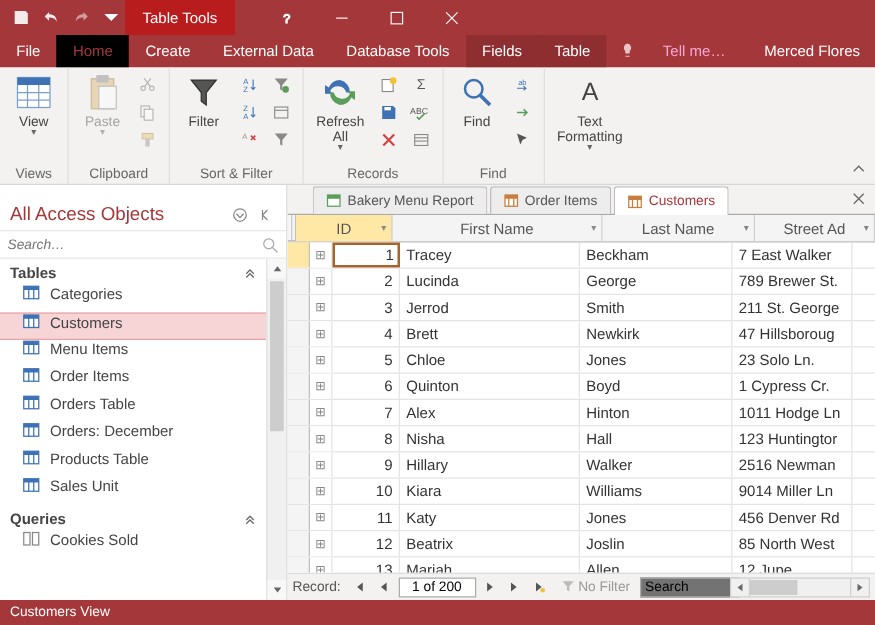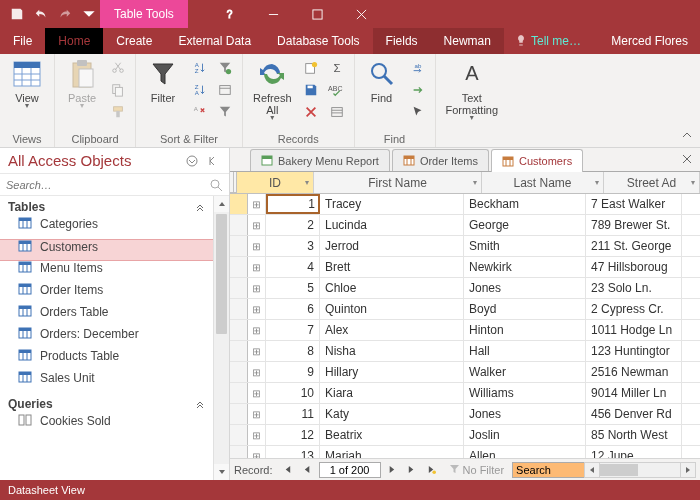--- a/index.html
+++ b/index.html
@@ -2,48 +2,48 @@
 <html><head>
 <meta charset="utf-8">
 <style>
 * { box-sizing: border-box; margin: 0; padding: 0; font-family: "Segoe UI", sans-serif; }
 body { width: 700px; height: 500px; overflow: hidden; background: #fff; font-size: 12px; color: #444; }
 .titlebar { height: 28px; background: #a4373a; display: flex; align-items: center; color: #fff; }
 .qat { display: flex; align-items: center; gap: 2px; padding-left: 6px; }
 .qat-btn { width: 22px; height: 22px; display: flex; align-items: center; justify-content: center; cursor: pointer; }
 .qat-btn svg { width: 14px; height: 14px; fill: #fff; }
 .title-text { flex: 1; text-align: center; font-size: 12px; white-space: nowrap; overflow: hidden; }
-.context-tab { background: #ec4899; padding: 0 14px; height: 28px; line-height: 28px; font-size: 12px; }
+.context-tab { background: #b91c1c; padding: 0 14px; height: 28px; line-height: 28px; font-size: 12px; }
 .win-controls { display: flex; }
 .win-btn { width: 44px; height: 28px; display: flex; align-items: center; justify-content: center; cursor: pointer; }
 .win-btn svg { width: 11px; height: 11px; stroke: #fff; fill: none; stroke-width: 1; }
 .menubar { height: 26px; background: #a4373a; display: flex; align-items: stretch; color: #fff; font-size: 12px; }
 .menu-item { padding: 0 13px; display: flex; align-items: center; cursor: pointer; }
 .menu-item.active { background: #000000; color: #a4373a; }
 .menu-item.context { background: #8e2e30; }
-.tellme { display: flex; align-items: center; gap: 3px; padding: 0 10px; color: #5eead4; justify-content: flex-end; }
+.tellme { display: flex; align-items: center; gap: 21px; padding: 0 10px; color: #f9a8d4; justify-content: flex-end; }
 .tellme svg { width: 14px; height: 14px; fill: #e8c5c6; }
 .user { padding: 0 12px; display: flex; align-items: center; color: #fff; }
 .ribbon { height: 94px; background: #f3f2f1; border-bottom: 1px solid #d6d6d6; display: flex; position: relative; }
 .rgroup { border-right: 1px solid #e1dfdd; padding: 2px 6px 0; display: flex; flex-direction: column; }
 .rgroup-body { flex: 1; display: flex; align-items: flex-start; gap: 4px; }
 .rgroup-label { text-align: center; font-size: 11px; color: #666; padding: 2px 0; }
 .rbtn-lg { display: flex; flex-direction: column; align-items: center; gap: 2px; padding: 2px 4px; cursor: pointer; min-width: 42px; }
 .rbtn-lg .ico { width: 32px; height: 32px; display: flex; align-items: center; justify-content: center; }
 .rbtn-lg .lbl { font-size: 11px; text-align: center; line-height: 1.1; }
 .rbtn-lg.disabled { opacity: 0.45; }
 .rcol { display: flex; flex-direction: column; gap: 2px; padding-top: 2px; }
 .rbtn-sm { width: 22px; height: 20px; display: flex; align-items: center; justify-content: center; cursor: pointer; }
 .rbtn-sm.disabled { opacity: 0.4; }
 .rbtn-sm svg { width: 14px; height: 14px; }
 .dd { font-size: 8px; color: #666; margin-top: -2px; }
 .ribbon-collapse { position: absolute; right: 4px; bottom: 2px; width: 18px; height: 18px; display: flex; align-items: center; justify-content: center; cursor: pointer; }
 .workspace { display: flex; height: 332px; }
 .navpane { width: 230px; border-right: 1px solid #d6d6d6; display: flex; flex-direction: column; background: #fff; }
-.nav-header { height: 26px; display: flex; align-items: center; padding: 0 8px; border-bottom: 1px solid #e8e8e8; }
+.nav-header { height: 26px; display: flex; align-items: center; padding: 0 8px; border-bottom: 1px solid #e8e8e8; margin-top: 11px; }
 .nav-title { flex: 1; font-size: 15px; color: #a4373a; }
 .nav-hdr-btn { width: 18px; height: 18px; display: flex; align-items: center; justify-content: center; cursor: pointer; margin-left: 2px; }
 .nav-search { height: 22px; display: flex; align-items: center; border-bottom: 1px solid #e8e8e8; padding: 0 6px; }
 .nav-search input { border: none; outline: none; flex: 1; font-size: 11px; font-style: italic; color: #888; background: transparent; }
 .nav-search-ico { width: 14px; height: 14px; }
 .nav-body { flex: 1; overflow: hidden; position: relative; }
 .nav-scroll { position: absolute; right: 0; top: 0; bottom: 0; width: 16px; background: #f0f0f0; border-left: 1px solid #e0e0e0; }
 .nav-scroll-btn { height: 16px; display: flex; align-items: center; justify-content: center; background: #f8f8f8; cursor: pointer; }
 .nav-scroll-btn svg { width: 8px; height: 8px; fill: #666; }
 .nav-thumb { position: absolute; left: 2px; right: 2px; top: 18px; height: 120px; background: #cdcdcd; border-radius: 1px; }
@@ -71,21 +71,21 @@
 .rowsel { width: 18px; background: #f4f4f4; border-right: 1px solid #c0c0c0; }
 .rowsel.hdr { border-bottom: 1px solid #c0c0c0; }
 .rowsel.active { background: #ffe8a6; }
 .rowexp { width: 18px; background: #fff; border-right: 1px solid #e4e4e4; display: flex; align-items: center; justify-content: center; font-size: 10px; color: #888; }
 .grow.sel .gcell.id { background: #fff; border: 2px solid #a8632a; padding: 0 3px; }
 .recnav { height: 22px; background: #f3f2f1; border-top: 1px solid #d6d6d6; display: flex; align-items: center; font-size: 11px; color: #555; padding-left: 4px; gap: 2px; }
 .recbtn { width: 18px; height: 18px; display: flex; align-items: center; justify-content: center; cursor: pointer; border: 1px solid transparent; }
 .recbtn svg { width: 9px; height: 9px; fill: #555; }
 .recinput { width: 62px; height: 16px; border: 1px solid #ababab; font-size: 11px; text-align: center; background: #fff; }
 .nofilter { display: flex; align-items: center; gap: 3px; color: #999; padding: 0 6px; }
-.recsearch { width: 80px; height: 16px; border: 1px solid #ababab; font-size: 11px; padding: 0 3px; background: #fdba74; }
+.recsearch { width: 80px; height: 16px; border: 1px solid #ababab; font-size: 11px; padding: 0 3px; background: #737373; }
 .statusbar { height: 20px; background: #a4373a; color: #fff; display: flex; align-items: center; padding: 0 8px; font-size: 11px; }
 svg { overflow: visible; }
 .hscroll { position: absolute; right: 4px; display: flex; gap: 0; }
 .hscroll .sbtn { width: 16px; height: 16px; background: #f0f0f0; border: 1px solid #d0d0d0; display: flex; align-items: center; justify-content: center; }
 .hscroll .strack { width: 80px; height: 16px; background: #f0f0f0; border-top: 1px solid #d0d0d0; border-bottom: 1px solid #d0d0d0; position: relative; }
 .hscroll .sthumb { position: absolute; left: 0; top: 1px; bottom: 1px; width: 38px; background: #cdcdcd; }
 </style>
 </head>
 <body>
 
@@ -139,21 +139,21 @@
   </div>
 </div>
 
 <div class="menubar">
   <div class="menu-item">File</div>
   <div class="menu-item active">Home</div>
   <div class="menu-item">Create</div>
   <div class="menu-item">External Data</div>
   <div class="menu-item">Database Tools</div>
   <div class="menu-item context">Fields</div>
-  <div class="menu-item context">Newman</div>
+  <div class="menu-item context">Table</div>
   <div class="tellme">
     <svg viewBox="0 0 16 16">
         <path d="M8 1a4 4 0 00-2 7v2h4v-2a4 4 0 00-2-7z M6 12h4v1H6z" fill="#e8c5c6"></path>
       </svg>
     <span>Tell me…</span>
   </div>
   <div style="flex:1"></div>
   <div class="user">Merced Flores</div>
 </div>
 
@@ -605,21 +605,21 @@
   <div class="gcell" style="width:144px">Chloe</div>
   <div class="gcell" style="width:122px">Jones</div>
   <div class="gcell" style="width:96px">23 Solo Ln.</div>
           </div>
           <div class="grow">
             <div class="rowsel"></div>
   <div class="rowexp">⊞</div>
   <div class="gcell num id" style="width:54px">6</div>
   <div class="gcell" style="width:144px">Quinton</div>
   <div class="gcell" style="width:122px">Boyd</div>
-  <div class="gcell" style="width:96px">2 Cypress Cr.</div>
+  <div class="gcell" style="width:96px">1 Cypress Cr.</div>
           </div>
           <div class="grow">
             <div class="rowsel"></div>
   <div class="rowexp">⊞</div>
   <div class="gcell num id" style="width:54px">7</div>
   <div class="gcell" style="width:144px">Alex</div>
   <div class="gcell" style="width:122px">Hinton</div>
   <div class="gcell" style="width:96px">1011 Hodge Ln</div>
           </div>
           <div class="grow">
@@ -721,14 +721,14 @@
             <svg width="8" height="8">
               <path d="M2 1l4 3-4 3z" fill="#666"></path>
             </svg>
           </div>
       </div>
     </div>
   </div>
 </div>
 
 <div class="statusbar">
-  <span>Datasheet View</span>
+  <span>Customers View</span>
 </div>
 
 </body></html>

